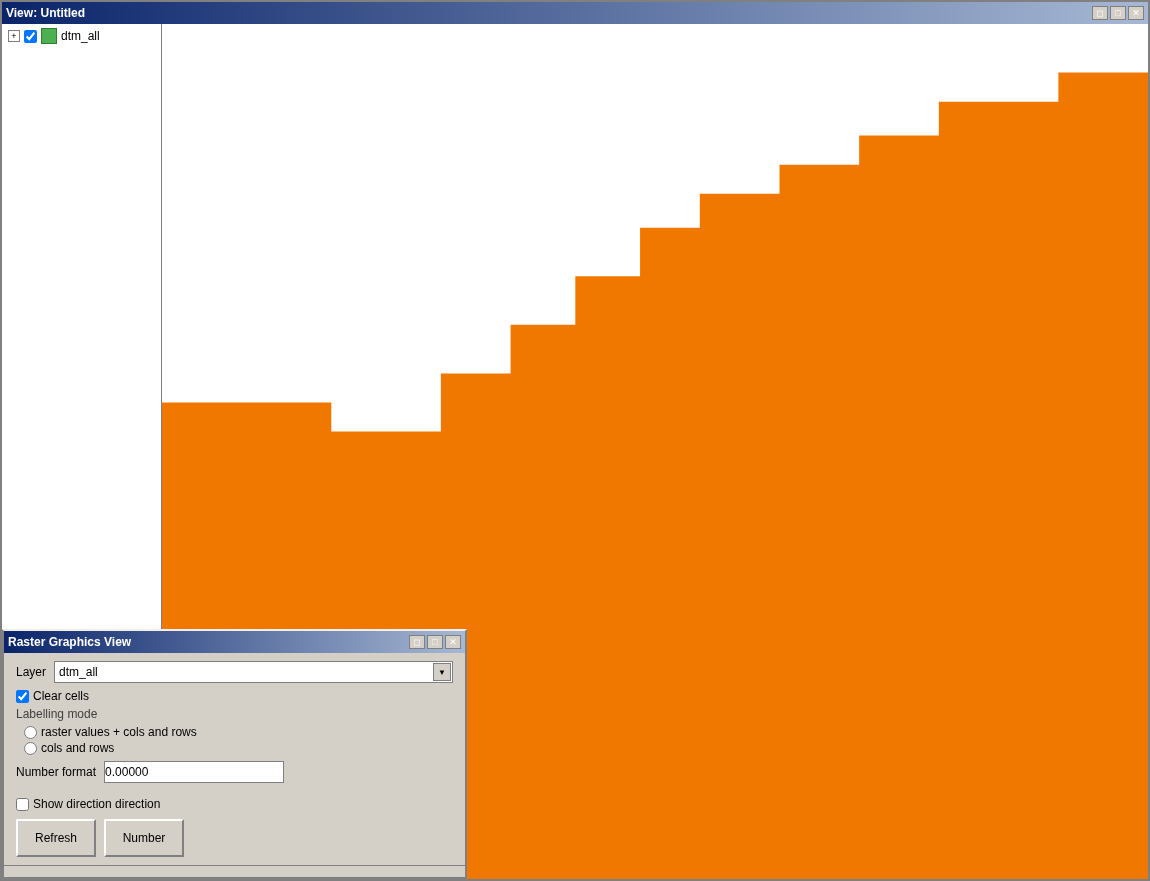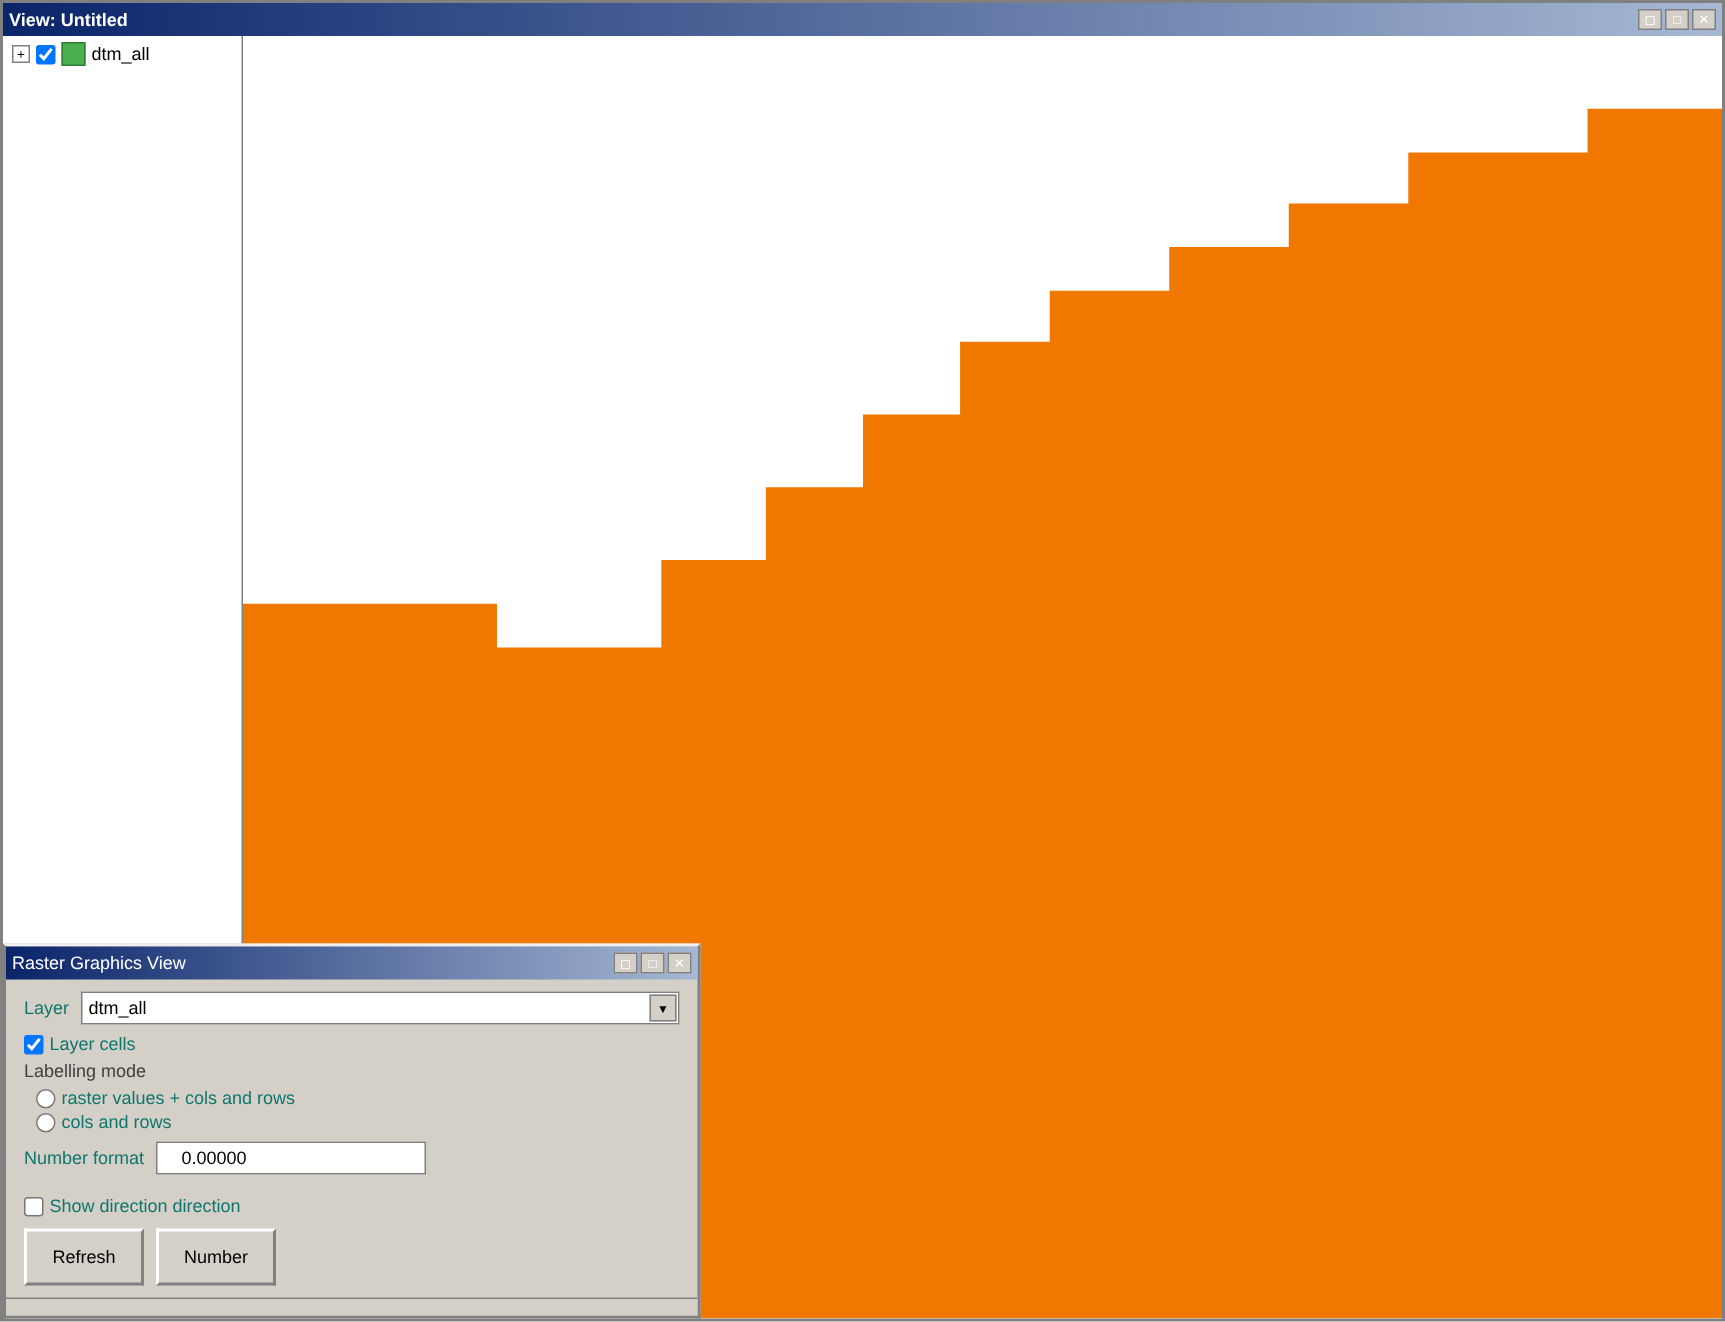--- a/index.html
+++ b/index.html
@@ -114,42 +114,42 @@
       background: linear-gradient(to right, #0a246a, #a6b8d4);
       color: white;
       height: 22px;
       display: flex;
       align-items: center;
       justify-content: space-between;
       padding: 0 4px;
     }
     .rgv-title-text {
       font-size: 12px;
-      font-weight: normal;
+      font-weight: bold;
       color: white;
     }
     .rgv-title-buttons {
       display: flex;
       gap: 2px;
     }
 
     .rgv-content {
       padding: 8px 12px;
     }
 
     .form-row {
       display: flex;
       align-items: center;
       margin-bottom: 6px;
       gap: 8px;
     }
 
     .form-label {
       font-size: 12px;
-      color: #0f766e;
+      color: #000000;
     }
 
     .dropdown-wrapper {
       flex: 1;
       position: relative;
     }
     .dropdown-wrapper select {
       width: 100%;
       height: 22px;
       border: 1px solid #808080;
@@ -196,21 +196,21 @@
       align-items: center;
       gap: 4px;
       margin-bottom: 2px;
     }
 
     .text-input {
       height: 22px;
       border: 1px solid #808080;
       background: white;
       font-size: 12px;
-      padding: 0 16px;
+      padding: 0 0;
       width: 180px;
     }
 
     .btn {
       height: 24px;
       min-width: 80px;
       background: #d4d0c8;
       border: 2px solid;
       border-color: #ffffff #808080 #808080 #ffffff;
       font-size: 12px;
@@ -310,21 +310,21 @@
       <div class="form-row">
         <span class="form-label">Layer</span>
         <div class="dropdown-wrapper">
           <select><option>dtm_all</option></select>
           <div class="dropdown-arrow">▼</div>
         </div>
       </div>
 
       <div class="checkbox-row">
         <input type="checkbox" checked="" style="">
-        <span class="form-label">Layer cells</span>
+        <span class="form-label">Clear cells</span>
       </div>
 
       <div class="section-label">Labelling mode</div>
 
       <div class="radio-group">
         <div class="radio-row">
           <input type="radio" name="labelling" style="">
           <span class="form-label">raster values + cols and rows</span>
         </div>
         <div class="radio-row">

